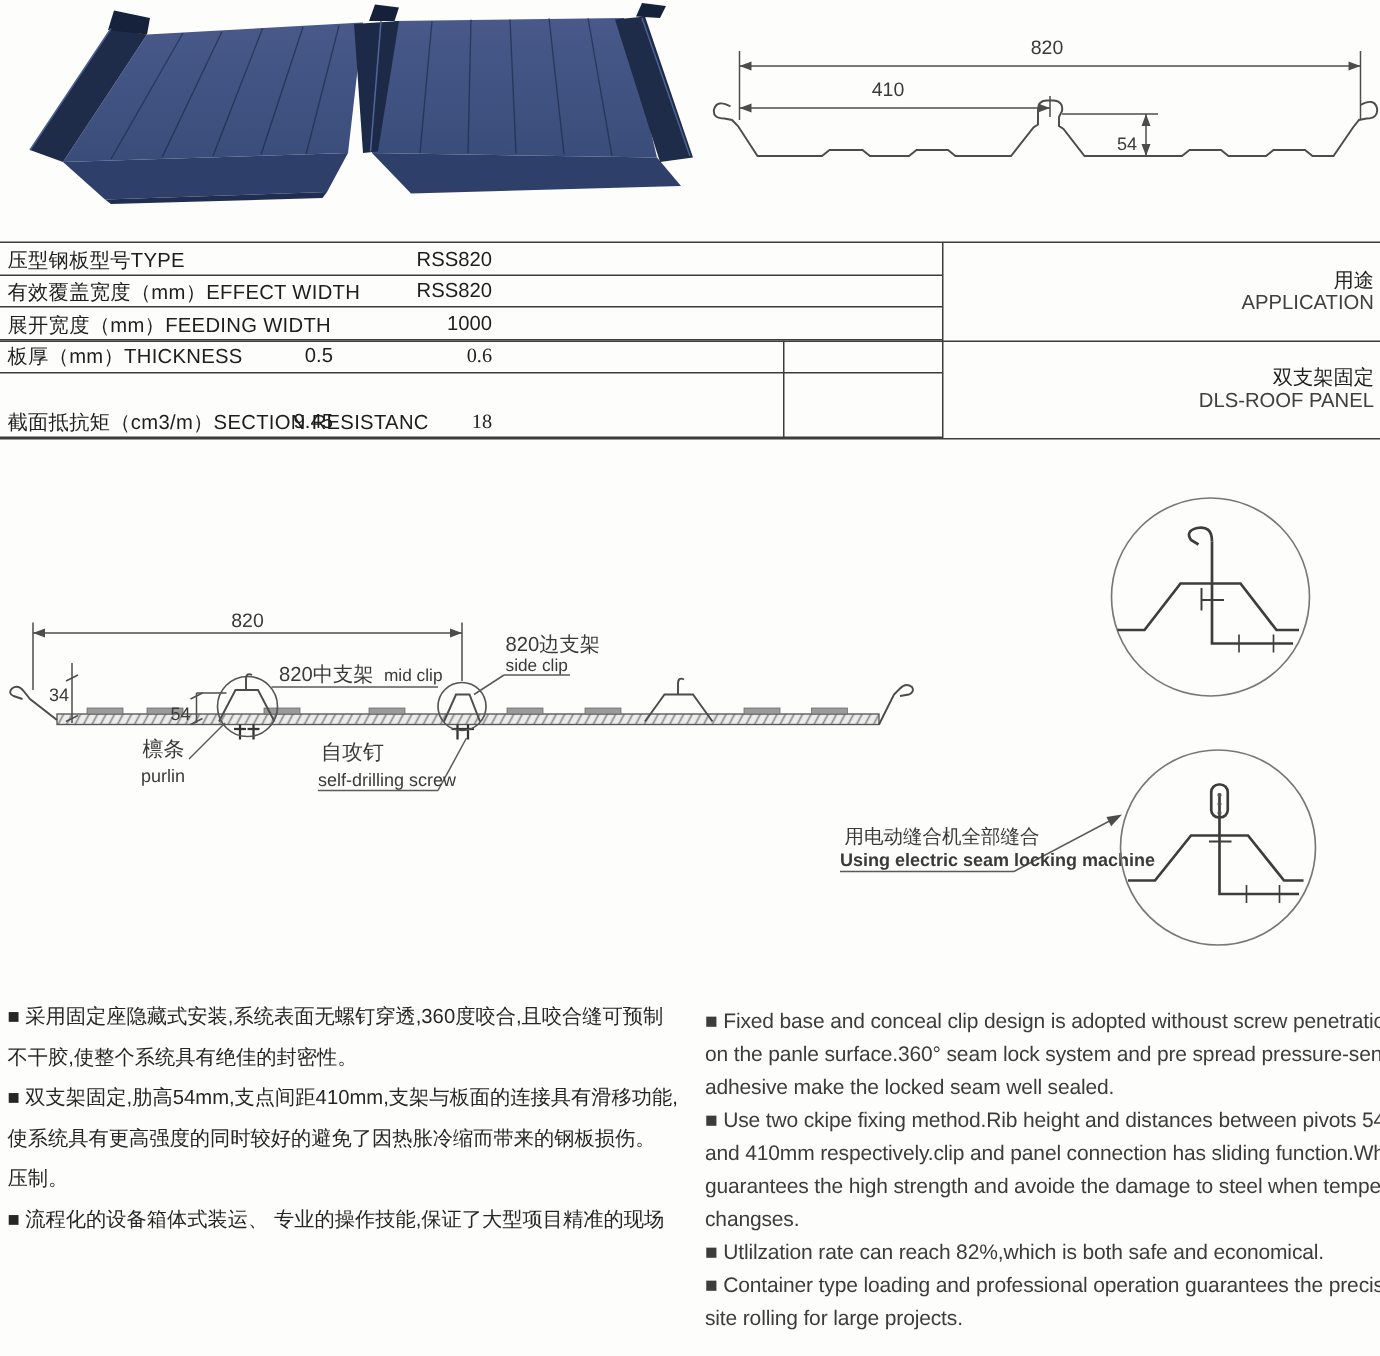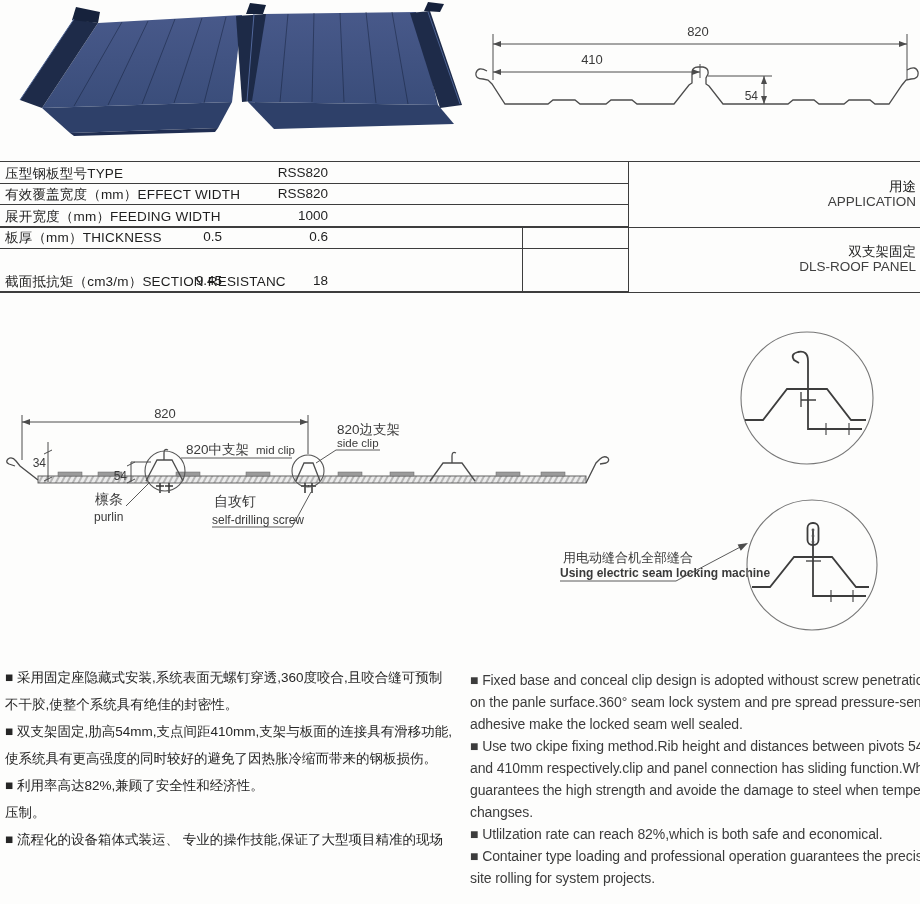--- a/index.html
+++ b/index.html
@@ -8,21 +8,21 @@
     font-family:"Liberation Sans","DejaVu Sans",sans-serif;overflow:hidden;color:#242424;
   }
   svg text{fill:#3a3a3a;}
   
   .spec-table{position:absolute;left:0;top:161px;width:920px;height:130px;border-top:1.5px solid #3d3d3d;}
   .t-row{position:absolute;left:0;width:628px;height:21.66px;border-bottom:1.4px solid #3d3d3d;box-sizing:border-box;}
   .t-label{position:absolute;left:5px;top:2.5px;font-size:13.5px;letter-spacing:.2px;color:#1e1e1e;white-space:nowrap;text-align:right;}
   .t-val{position:absolute;top:2.5px;font-size:13.5px;color:#1e1e1e;text-align:right;}
   .v-span{right:300px;left:auto;}
   .v-a{right:406px;}
-  .v-b{right:300px;}
+  .v-b{right:300px;font-family:Liberation Serif, serif;}
   .hline{position:absolute;left:0;width:920px;height:0;border-top:1.4px solid #3d3d3d;}
   .vline{position:absolute;width:0;border-left:1.4px solid #3d3d3d;}
   .vl-mid{left:522px;top:65px;height:65px;}
   .vl-right{left:628px;top:0;height:130px;}
   .side-cell{position:absolute;left:630px;width:288px;text-align:right;padding-right:2px;box-sizing:border-box;
     display:flex;flex-direction:column;justify-content:center;padding-left:40px;}
   .side-top{top:0;height:64px;}
   .side-bottom{top:65px;height:64px;}
   .side-zh{font-size:13.5px;line-height:15px;color:#1e1e1e;}
   .side-en{font-size:13.5px;line-height:15px;color:#404040;}
@@ -256,29 +256,28 @@
     <line x1="853" y1="260" x2="853" y2="272" stroke="#3d3d3d" stroke-width="1.1"></line>
     <path d="M806,231 L821,231" stroke="#3d3d3d" stroke-width="1.3"></path>
   </g>
 </svg>
 
 <div class="feat-zh">
   <div class="ln">■ 采用固定座隐藏式安装,系统表面无螺钉穿透,360度咬合,且咬合缝可预制</div>
   <div class="ln">不干胶,使整个系统具有绝佳的封密性。</div>
   <div class="ln">■ 双支架固定,肋高54mm,支点间距410mm,支架与板面的连接具有滑移功能,</div>
   <div class="ln">使系统具有更高强度的同时较好的避免了因热胀冷缩而带来的钢板损伤。</div>
-  <div class="ln">■ 利用率高达82%,兼顾了安全性和经济性。</div>
   <div class="ln">压制。</div>
   <div class="ln">■ 流程化的设备箱体式装运、 专业的操作技能,保证了大型项目精准的现场</div>
 </div>
 
 <div class="feat-en">
   <div class="ln">■ Fixed base and conceal clip design is adopted withoust screw penetration</div>
   <div class="ln">on the panle surface.360°  seam lock system and pre spread pressure-sensitive</div>
   <div class="ln">adhesive make the locked seam well sealed.</div>
   <div class="ln">■ Use two ckipe fixing method.Rib height and distances between pivots 54mm</div>
   <div class="ln">and 410mm respectively.clip and panel connection has sliding function.Which</div>
   <div class="ln">guarantees the high strength and avoide the damage to steel when temperature</div>
   <div class="ln">changses.</div>
   <div class="ln">■ Utlilzation rate can reach 82%,which is both safe and economical.</div>
   <div class="ln">■ Container type loading and professional operation guarantees the precise on</div>
-  <div class="ln">site rolling for system projects.</div>
+  <div class="ln">site rolling for large projects.</div>
 </div>
 
 </body></html>

